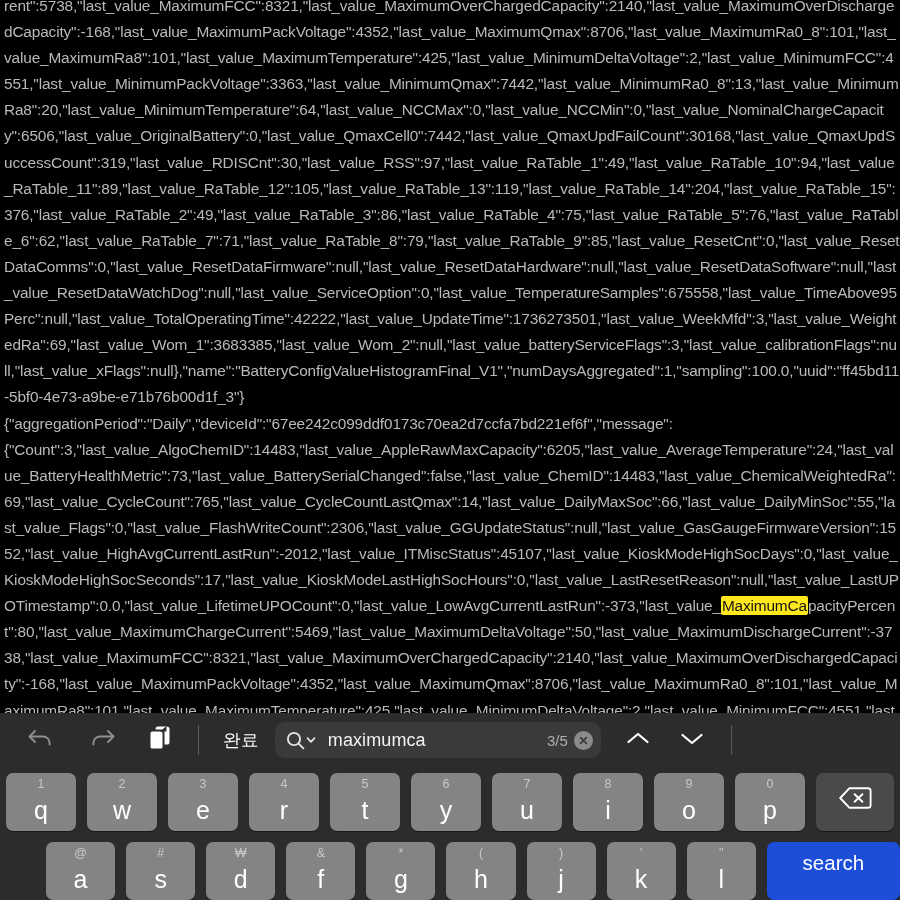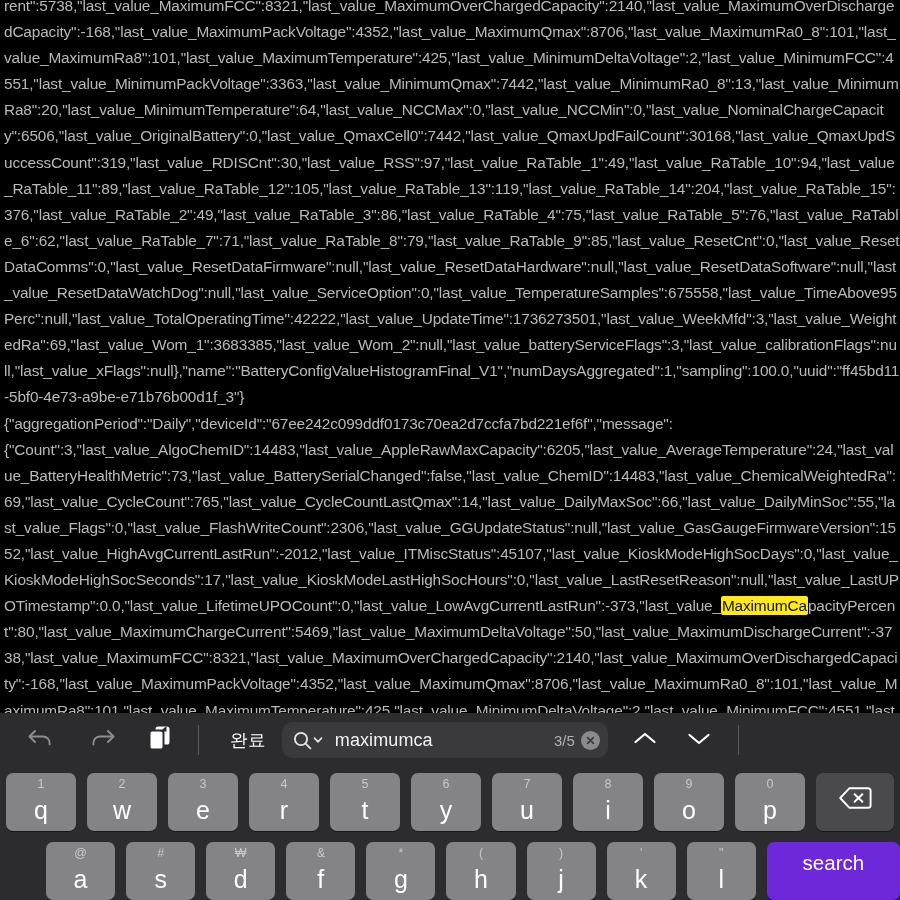--- a/index.html
+++ b/index.html
@@ -65,21 +65,21 @@
   #redo-btn  { width: 52px; margin-left: 10px; }
   #paste-btn { width: 48px; margin-left: 8px; }
 
   .vsep {
     width: 1px; height: 30px;
     background: #5a5a5c;
     margin: 0 0 0 14px;
   }
 
   #done-btn {
-    margin-left: 31px;
+    margin-left: 24px;
     color: #ffffff;
     font-size: 17.5px;
     letter-spacing: 0.4px;
     white-space: nowrap;
   }
 
   #search-field {
     margin-left: 16px;
     width: 326px;
     height: 36px;
@@ -166,21 +166,21 @@
     color: #c9c9cb;
     font-size: 12.5px;
     line-height: 1;
   }
   .key.dark {
     background: #4a4a4c;
   }
   .key.backspace { width: 78px; }
   .key.search-key {
     width: 135px;
-    background: #6d28d9;
+    background: #1d4ed8;
     align-items: center;
     padding-bottom: 16px;
   }
   .key.search-key .main {
     font-size: 20.5px;
   }
   .row2-pad { width: 35px; flex: 0 0 auto; }
 </style>
 </head>
 <body>

